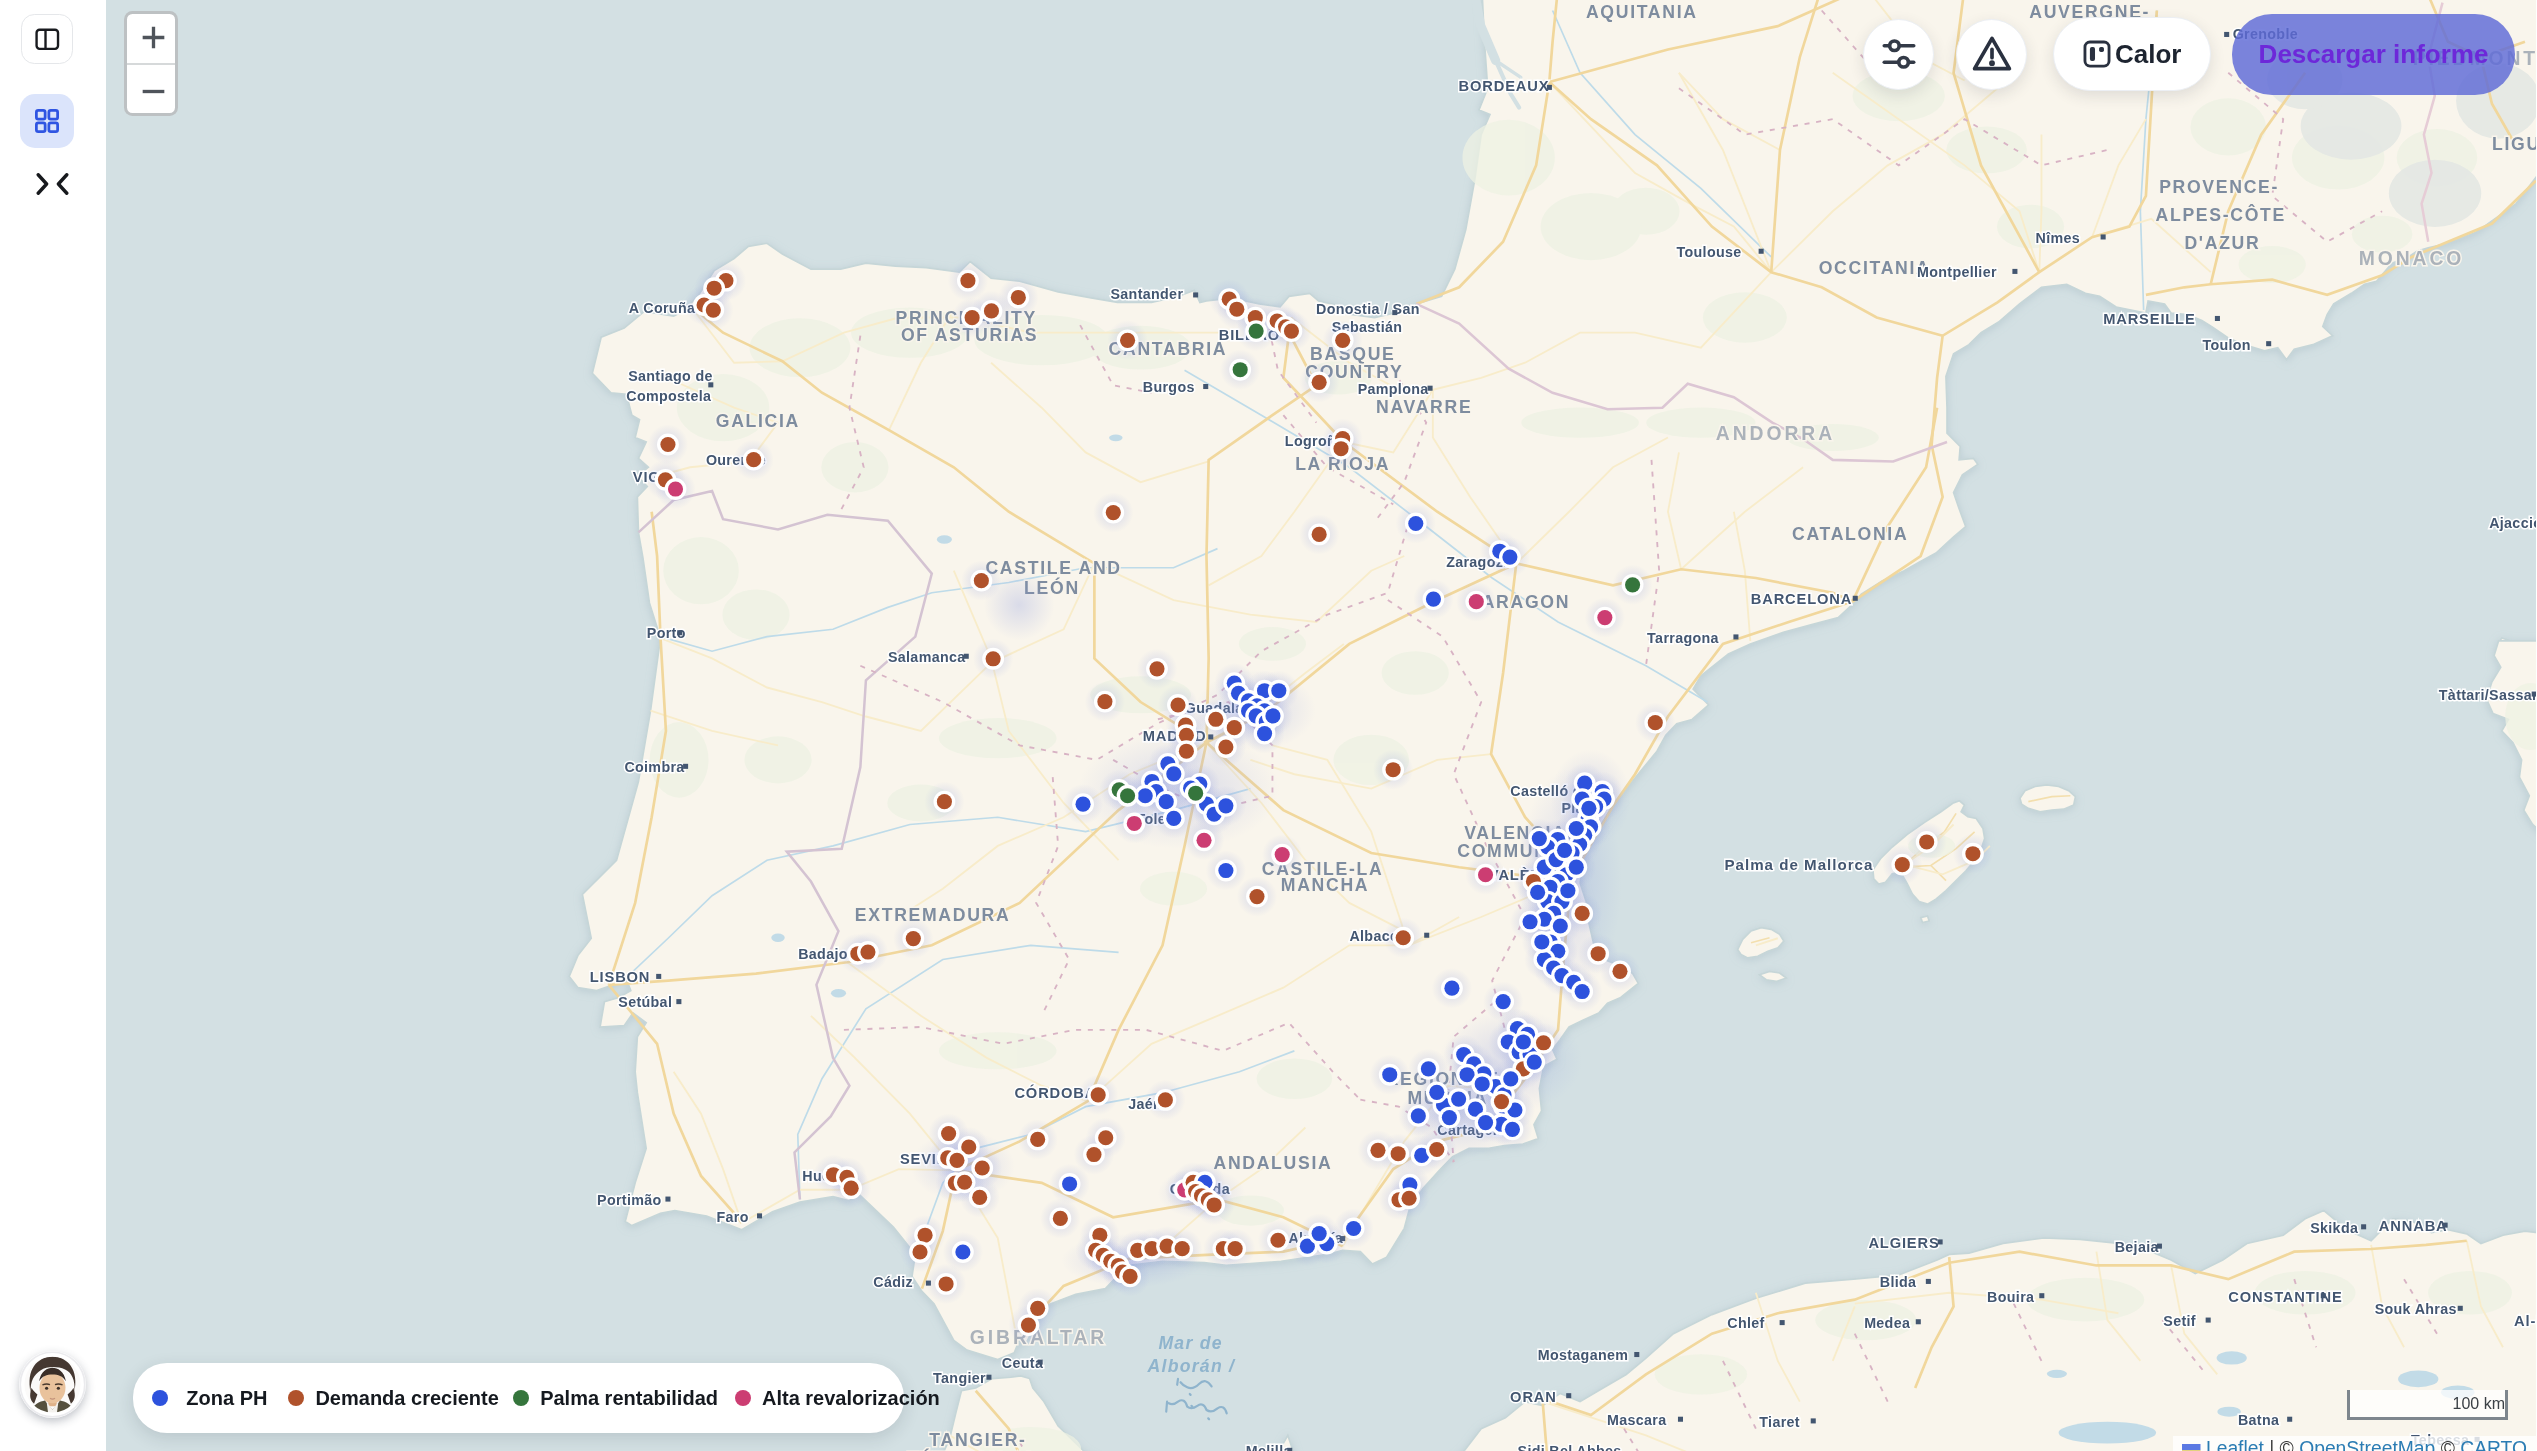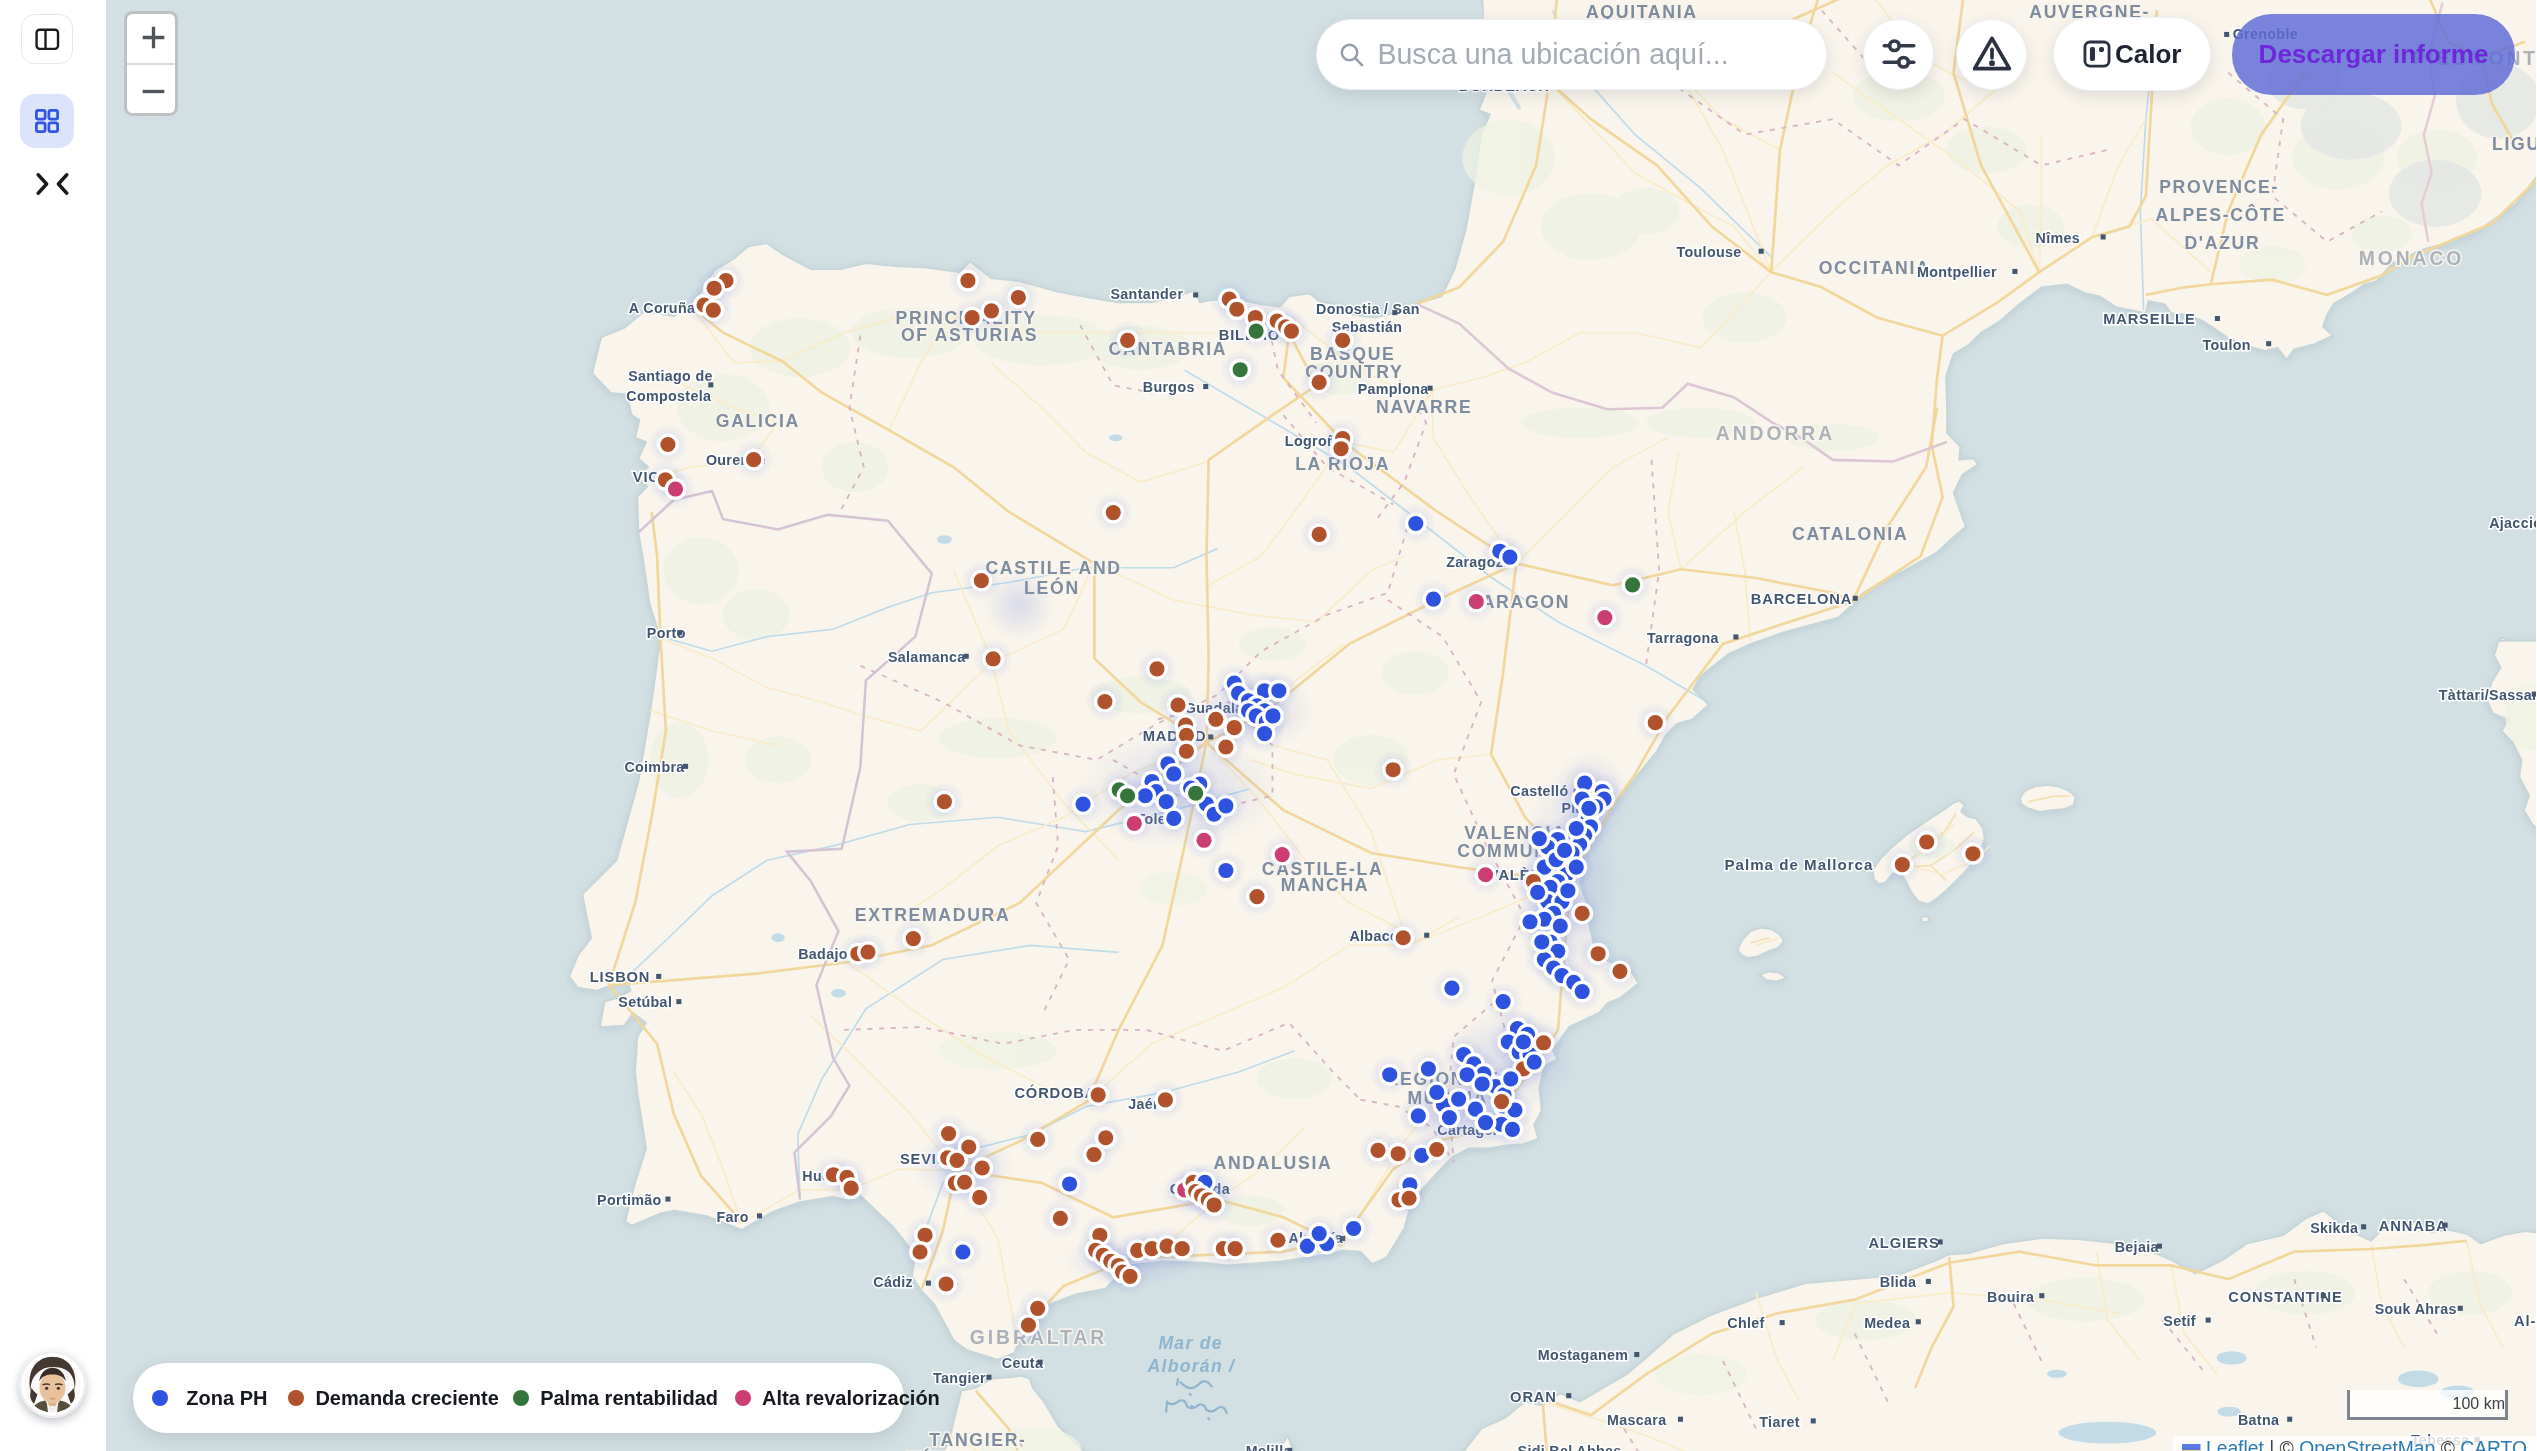--- a/index.html
+++ b/index.html
@@ -1085,27 +1085,20 @@
 </svg>
 <div id="zoomctl">
       <svg style="position:absolute;left:14.3px;top:11px" width="25" height="25" viewBox="0 0 30 30">
         <path d="M15 2 V28 M2 15 H28" stroke="#4f545b" stroke-width="4"></path>
       </svg>
       <div class="zline"></div>
       <svg style="position:absolute;left:14.3px;top:65px" width="25" height="25" viewBox="0 0 30 30">
         <path d="M2 15 H28" stroke="#4f545b" stroke-width="4"></path>
       </svg>
     </div>
-<div id="search">
-<svg style="margin-left:20px" width="28.6" height="28.6" viewBox="0 0 24 24" fill="none" stroke="#939ca8" stroke-width="2.1" stroke-linecap="round">
-        <circle cx="10.5" cy="10.5" r="6.5"></circle>
-        <path d="M15.5 15.5 L21 21"></path>
-      </svg>
-<span>Busca una ubicación aquí...</span>
-    </div>
 <div class="circ" style="left:1759px">
 <svg width="44" height="44" viewBox="0 0 24 24" fill="none" stroke="#333a47" stroke-width="2" stroke-linecap="round">
         <path d="M4 7.5 H20"></path>
         <circle cx="9.5" cy="7.5" r="2.6" fill="#fff"></circle>
         <path d="M4 16.5 H20"></path>
         <circle cx="14.5" cy="16.5" r="2.6" fill="#fff"></circle>
       </svg>
     </div>
 <div class="circ" style="left:1852px">
 <svg width="44" height="44" viewBox="0 0 24 24" fill="none" stroke="#2a3140" stroke-width="2" stroke-linejoin="round" stroke-linecap="round">

